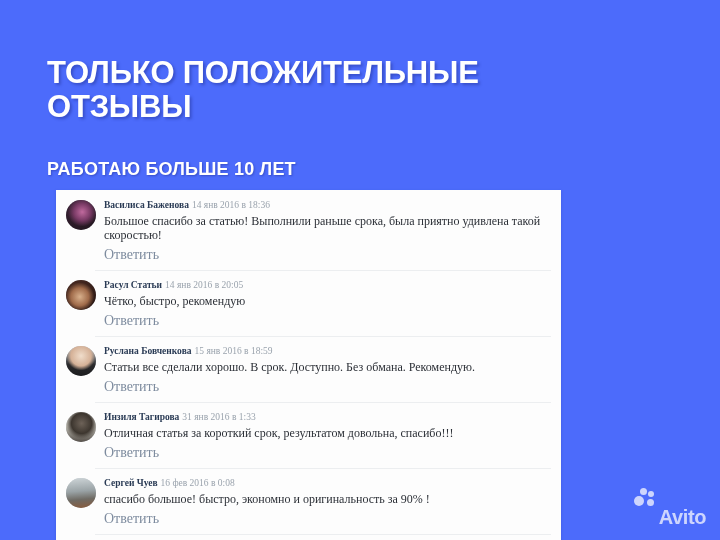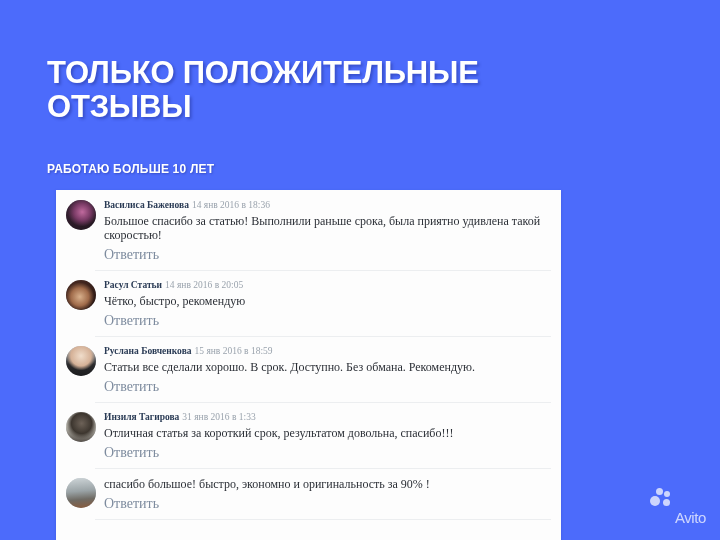--- a/index.html
+++ b/index.html
@@ -37,21 +37,21 @@
     letter-spacing: -0.2px;
     text-shadow: 2px 2px 3px rgba(30, 45, 140, 0.45);
     text-transform: uppercase;
     white-space: pre-line;
   }
   .headline-sub {
     position: absolute;
     left: 47px;
     top: 161px;
     margin: 0;
-    font-size: 12px;
+    font-size: 18px;
     line-height: 16px;
     font-weight: bold;
     color: #ffffff;
     letter-spacing: 0.2px;
     text-shadow: 1px 1px 2px rgba(30, 45, 140, 0.45);
     text-transform: uppercase;
   }
 
   
   .card {
@@ -167,23 +167,23 @@
     position: absolute;
     display: block;
     border-radius: 50%;
     background: #ffffff;
   }
   .wm-mark .d1 { width: 10px; height: 10px; left: 0;    top: 8px; }
   .wm-mark .d2 { width: 7px;  height: 7px;  left: 6px;  top: 0; }
   .wm-mark .d3 { width: 6px;  height: 6px;  left: 14px; top: 3px; }
   .wm-mark .d4 { width: 7px;  height: 7px;  left: 13px; top: 11px; }
   .wm-text {
-    font-size: 15px;
+    font-size: 20px;
     line-height: 21px;
-    font-weight: normal;
+    font-weight: bold;
     color: #ffffff;
     letter-spacing: -0.4px;
     margin-top: 40px;
   }
 </style>
 </head>
 <body>
 
 <div class="page">
 
@@ -245,20 +245,23 @@
         <div class="text">Отличная статья за короткий срок, результатом довольна, спасибо!!!</div>
         <span class="reply">Ответить</span>
       </div>
     </div>
 
     <div class="review">
       <div class="avatar av-e">
           <span class="ph"></span>
         </div>
       <div class="body">
+        <div class="meta">
+          <span class="author">Сергей Чуев</span><span class="timestamp">16 фев 2016 в 0:08</span>
+        </div>
         <div class="text">спасибо большое! быстро, экономно и оригинальность за 90% !</div>
         <span class="reply">Ответить</span>
       </div>
     </div>
 
     <div class="review">
       
       
     </div>
 

